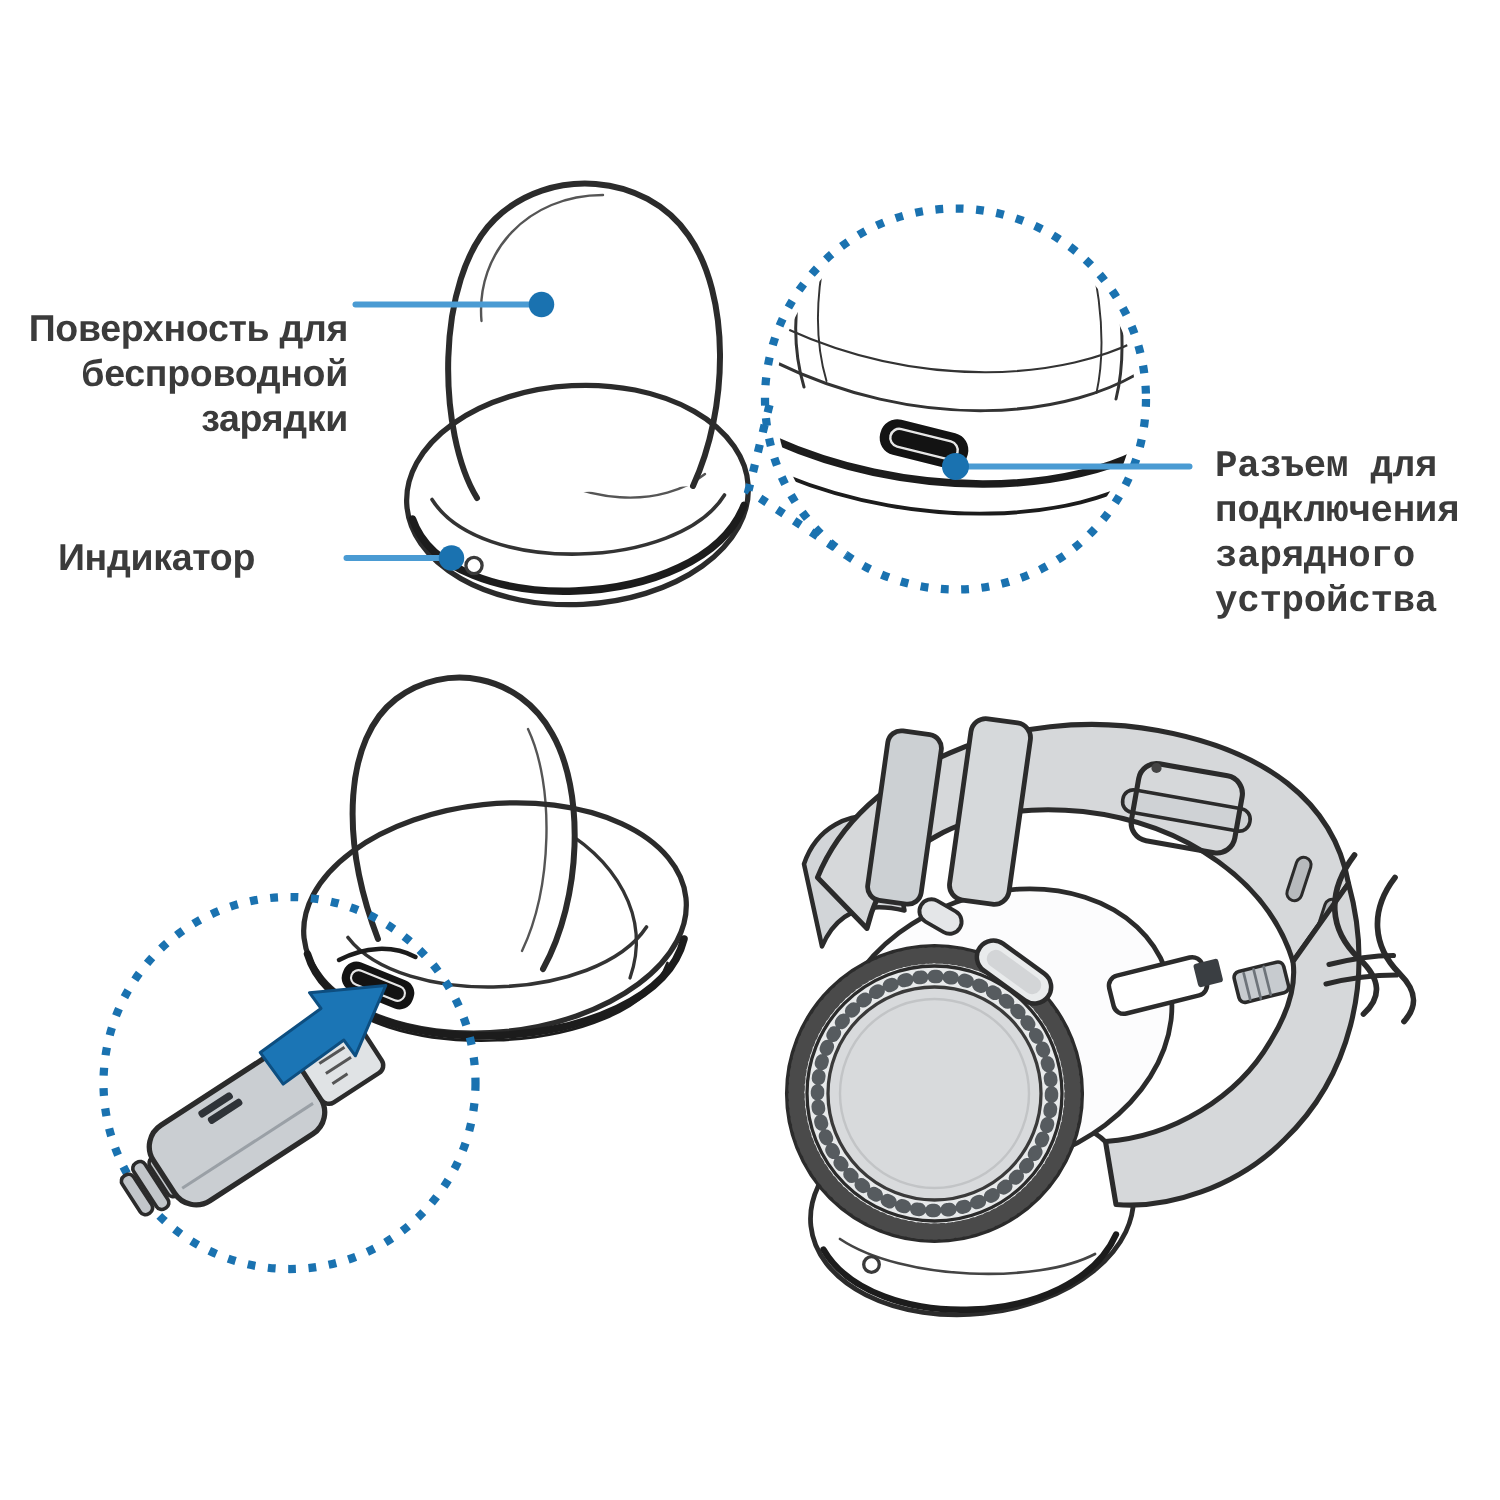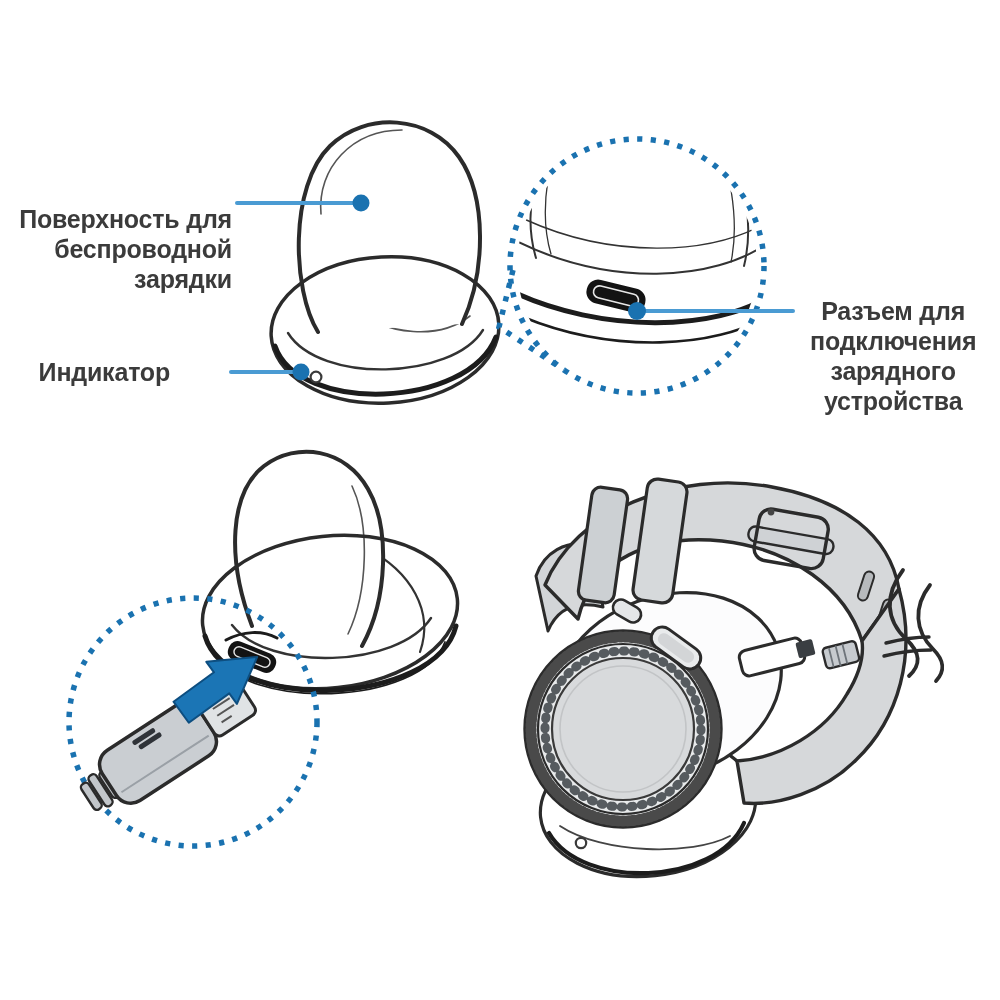--- a/index.html
+++ b/index.html
@@ -14,21 +14,21 @@
   .label{
     position:absolute;
     font-weight:700;
     font-size:25px;
     line-height:30px;
     color:#3b3b3b;
     white-space:pre-line;
     letter-spacing:-0.2px;
   }
   .label-right{text-align:right;}
-  .label-left{text-align:center;}
+  .label-left{text-align:left;font-family:Liberation Mono, monospace;}
   #label-surface{top:188px;right:768px;margin-top:16px;}
   #label-indicator{top:357px;right:830px;}
   #label-connector{top:296px;left:810px;}
 </style>
 </head>
 <body>
 
 <div class="canvas">
 
 <svg width="1000" height="1000" viewBox="0 0 1000 1000">

